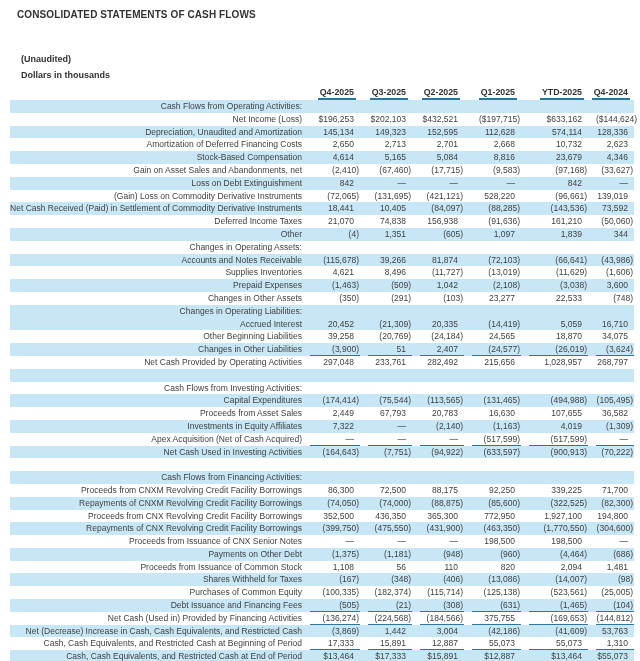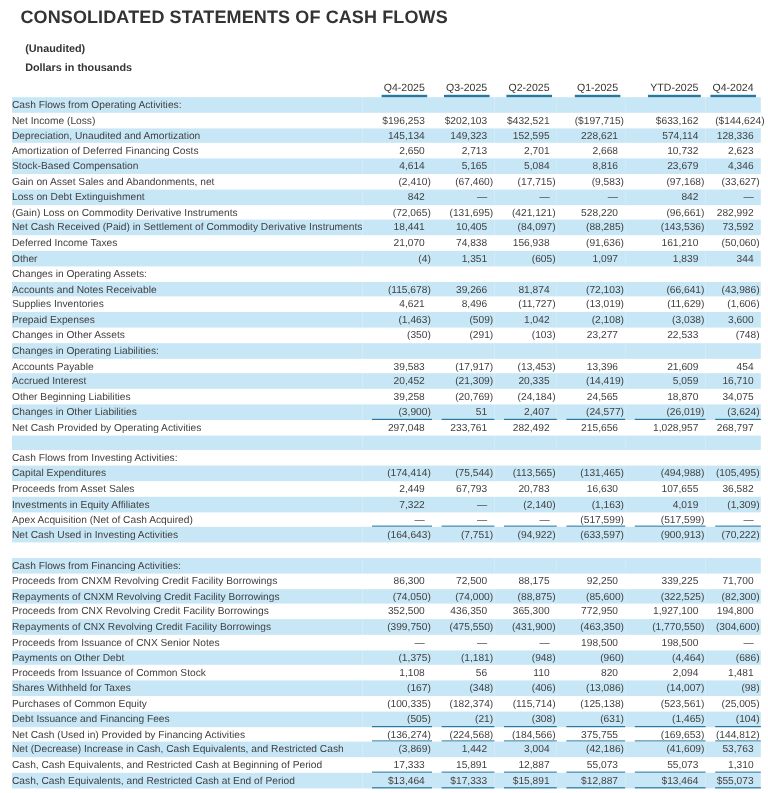--- a/index.html
+++ b/index.html
@@ -2,32 +2,32 @@
 <html style="--highlight: #c8e7f6; --rule: #2878a0;"><head>
 <meta charset="utf-8">
 <style>
   html,body{margin:0;padding:0;background:#fff;}
   .page{
     width:640px;height:661px;background:#fff;box-sizing:border-box;
     padding-top:9px;overflow:hidden;
     font-family:"Liberation Sans", sans-serif;
   }
   .doc-head{margin-left:17px;color:#333;}
-  .doc-title{font-size:15px;font-weight:700;line-height:12px;margin:0 0 13px 0;letter-spacing:.1px;}
+  .doc-title{font-size:10px;font-weight:700;line-height:12px;margin:0 0 32px 0;letter-spacing:.1px;}
   .doc-sub{font-size:9px;font-weight:700;line-height:12px;margin:4px;}
   table.statement{
     margin:1px 0 0 10px;border-collapse:collapse;table-layout:fixed;width:624px;
     font-size:8.5px;color:#3f3f3f;
   }
   table.statement td, table.statement th{padding:0;margin:0;white-space:nowrap;overflow:visible;vertical-align:middle;}
-  tr.head-row th{height:15px;font-size:8.8px;font-weight:400;text-align:right;color:#333;vertical-align:bottom;padding-right:4px;}
+  tr.head-row th{height:15px;font-size:8.8px;font-weight:700;text-align:right;color:#333;vertical-align:bottom;padding-right:4px;}
   tr.head-row th .hcell{display:inline-block;border-bottom:2px solid var(--rule,#2878a0);padding:0 2px 1px 2px;}
   tbody td{height:12.8px;}
   td.label{padding-left:4px;}
-  td.label .cell{display:block;height:12.8px;line-height:12.6px;box-sizing:border-box;text-align:left;}
+  td.label .cell{display:block;height:12.8px;line-height:12.6px;box-sizing:border-box;text-align:right;}
   td.num .cell{
     display:block;height:12.8px;line-height:12.6px;box-sizing:border-box;
     margin-left:8px;text-align:right;
   }
   td.num .cell.pos{padding-right:6px;}
   td.num .cell.neg{padding-right:1px;}
   tr.shade{background:var(--highlight,#c8e7f6);}
   tr.rule td.num .cell{border-bottom:1.4px solid var(--rule,#2878a0);}
 </style>
 </head>
@@ -115,21 +115,21 @@
           <td class="num">
             <span class="cell pos">145,134</span>
           </td>
           <td class="num">
             <span class="cell pos">149,323</span>
           </td>
           <td class="num">
             <span class="cell pos">152,595</span>
           </td>
           <td class="num">
-            <span class="cell pos">228,621</span>
+            <span class="cell pos">112,628</span>
           </td>
           <td class="num">
             <span class="cell pos">574,114</span>
           </td>
           <td class="num">
             <span class="cell pos">128,336</span>
           </td>
         </tr>
         <tr class="">
           <td class="label">
@@ -236,21 +236,21 @@
           <td class="num">
             <span class="cell neg">(421,121)</span>
           </td>
           <td class="num">
             <span class="cell pos">528,220</span>
           </td>
           <td class="num">
             <span class="cell neg">(96,661)</span>
           </td>
           <td class="num">
-            <span class="cell pos">282,992</span>
+            <span class="cell pos">139,019</span>
           </td>
         </tr>
         <tr class="shade">
           <td class="label">
             <span class="cell">Net Cash Received (Paid) in Settlement of Commodity Derivative Instruments</span>
           </td>
           <td class="num">
             <span class="cell pos">18,441</span>
           </td>
           <td class="num">
@@ -444,43 +444,20 @@
             <span class="cell pos"></span>
           </td>
           <td class="num">
             <span class="cell pos"></span>
           </td>
           <td class="num">
             <span class="cell pos"></span>
           </td>
           <td class="num">
             <span class="cell pos"></span>
-          </td>
-        </tr>
-        <tr class="">
-          <td class="label">
-            <span class="cell">Accounts Payable</span>
-          </td>
-          <td class="num">
-            <span class="cell pos">39,583</span>
-          </td>
-          <td class="num">
-            <span class="cell neg">(17,917)</span>
-          </td>
-          <td class="num">
-            <span class="cell neg">(13,453)</span>
-          </td>
-          <td class="num">
-            <span class="cell pos">13,396</span>
-          </td>
-          <td class="num">
-            <span class="cell pos">21,609</span>
-          </td>
-          <td class="num">
-            <span class="cell pos">454</span>
           </td>
         </tr>
         <tr class="shade">
           <td class="label">
             <span class="cell">Accrued Interest</span>
           </td>
           <td class="num">
             <span class="cell pos">20,452</span>
           </td>
           <td class="num">

